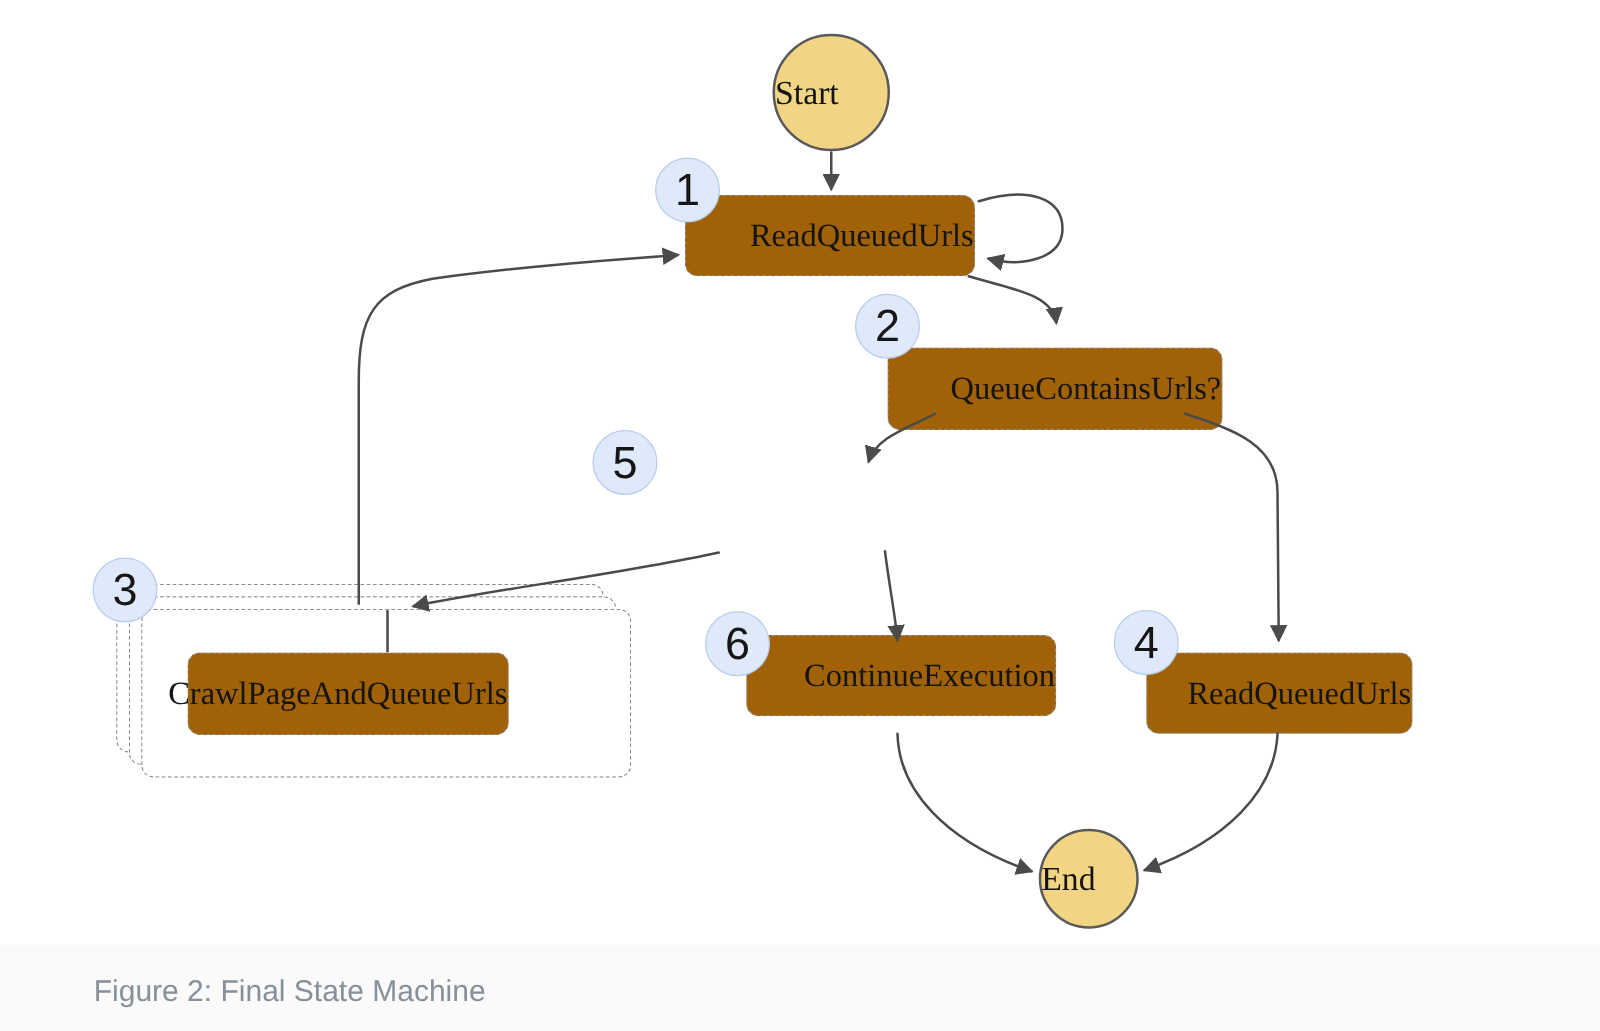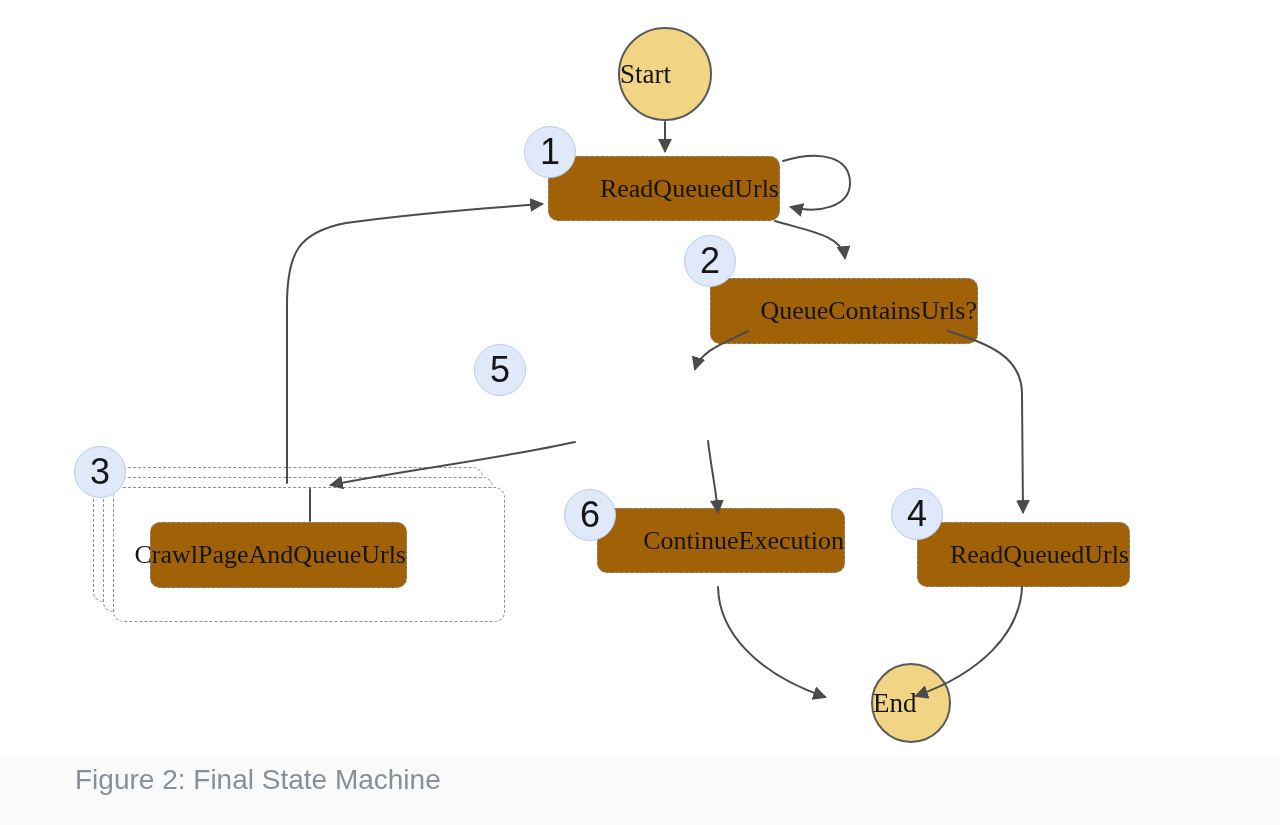--- a/index.html
+++ b/index.html
@@ -46,40 +46,40 @@
     background:var(--badge-fill);border:1.5px solid var(--badge-border);
     display:flex;align-items:center;justify-content:center;
     font-family:"Liberation Sans","DejaVu Sans",sans-serif;
     font-size:36px;font-weight:500;color:#161616;
     z-index:4;
   }
   .edges{position:absolute;left:0;top:0;width:1280px;height:825px;z-index:3;pointer-events:none;}
   .edges path{stroke:var(--edge);stroke-width:2;fill:none;stroke-linecap:round;}
   .edges .arrowhead{fill:var(--edge);stroke:none;}
   .caption{
-    position:absolute;left:75px;top:764px;z-index:2;
+    position:absolute;left:75px;top:780px;z-index:2;
     font-family:"Liberation Sans","DejaVu Sans",sans-serif;
-    font-size:28px;font-weight:400;color:var(--caption-text);
+    font-size:24px;font-weight:400;color:var(--caption-text);
   }
 </style>
 </head>
 <body>
 
 <div class="canvas">
 
   <div class="footer-strip"></div>
 
   <div class="stack-layer" style="left:93px;top:467px;width:390px;height:135px;"></div>
   <div class="stack-layer" style="left:103px;top:477px;width:390px;height:135px;"></div>
   <div class="stack-layer" style="left:113px;top:487px;width:392px;height:135px;"></div>
 
   <div class="terminal" style="left:618px;top:27px;width:94px;height:94px;">
     <span>Start</span>
   </div>
-  <div class="terminal" style="left:871px;top:663px;width:80px;height:80px;">
+  <div class="terminal" style="left:831px;top:663px;width:80px;height:80px;">
     <span>End</span>
   </div>
 
   <div class="state-box" style="left:548px;top:156px;width:232px;height:65px;">
     <span>ReadQueuedUrls</span>
   </div>
   <div class="state-box" style="left:710px;top:278px;width:268px;height:66px;">
     <span>QueueContainsUrls?</span>
   </div>
   <div class="state-box" style="left:150px;top:522px;width:257px;height:66px;">

